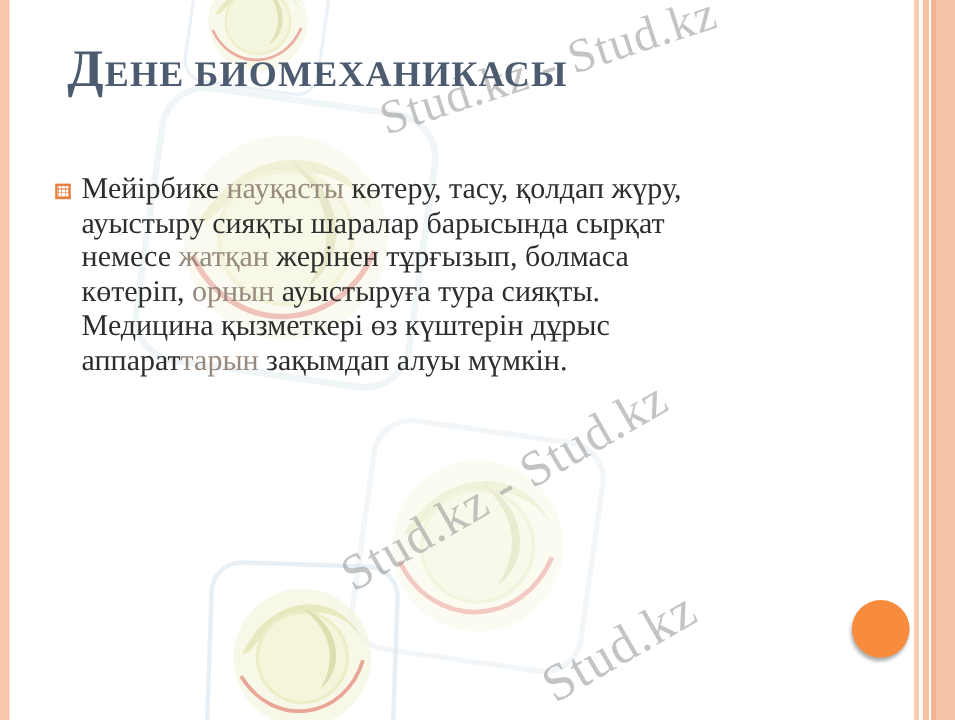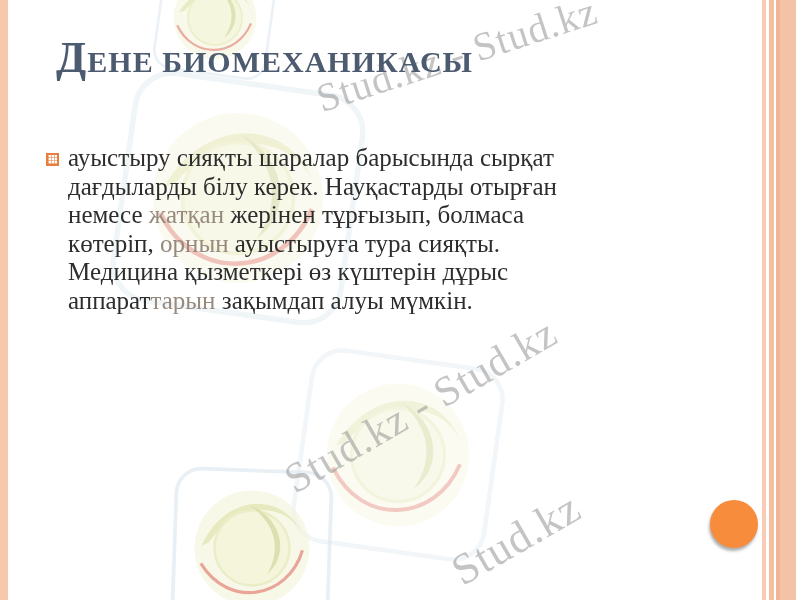--- a/index.html
+++ b/index.html
@@ -102,22 +102,22 @@
 
   <div class="wm wm1">Stud.kz - Stud.kz</div>
   <div class="wm wm2">Stud.kz - Stud.kz</div>
   <div class="wm wm3">Stud.kz</div>
 
   <h1 class="title"><span class="t-initial">Д</span><span class="t-rest">ене биомеханикасы</span></h1>
 
   <div class="content">
     <span class="bullet"></span>
     <div class="lines" id="body-lines">
+        <div class="line"><span class="seg">Мейірбике </span><span class="seg light">науқасты </span><span class="seg">көтеру, тасу, қолдап жүру,</span></div>
         <div class="line"><span class="seg">ауыстыру сияқты шаралар барысында сырқат</span></div>
-        <div class="line"><span class="seg">дағдыларды білу керек. Науқастарды отырған</span></div>
         <div class="line"><span class="seg">немесе </span><span class="seg light">жатқан </span><span class="seg">жерінен тұрғызып, болмаса</span></div>
         <div class="line"><span class="seg">көтеріп, </span><span class="seg light">орнын </span><span class="seg">ауыстыруға тура сияқты.</span></div>
         <div class="line"><span class="seg">Медицина қызметкері өз күштерін дұрыс</span></div>
         <div class="line"><span class="seg">аппарат</span><span class="seg light">тарын </span><span class="seg">зақымдап алуы мүмкін.</span></div>
       </div>
   </div>
 
   <div class="circle"></div>
 
 </div>

